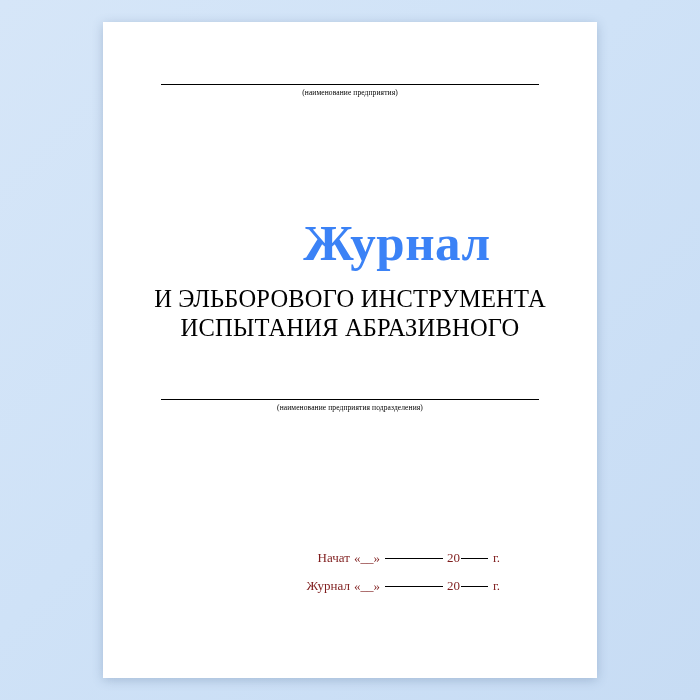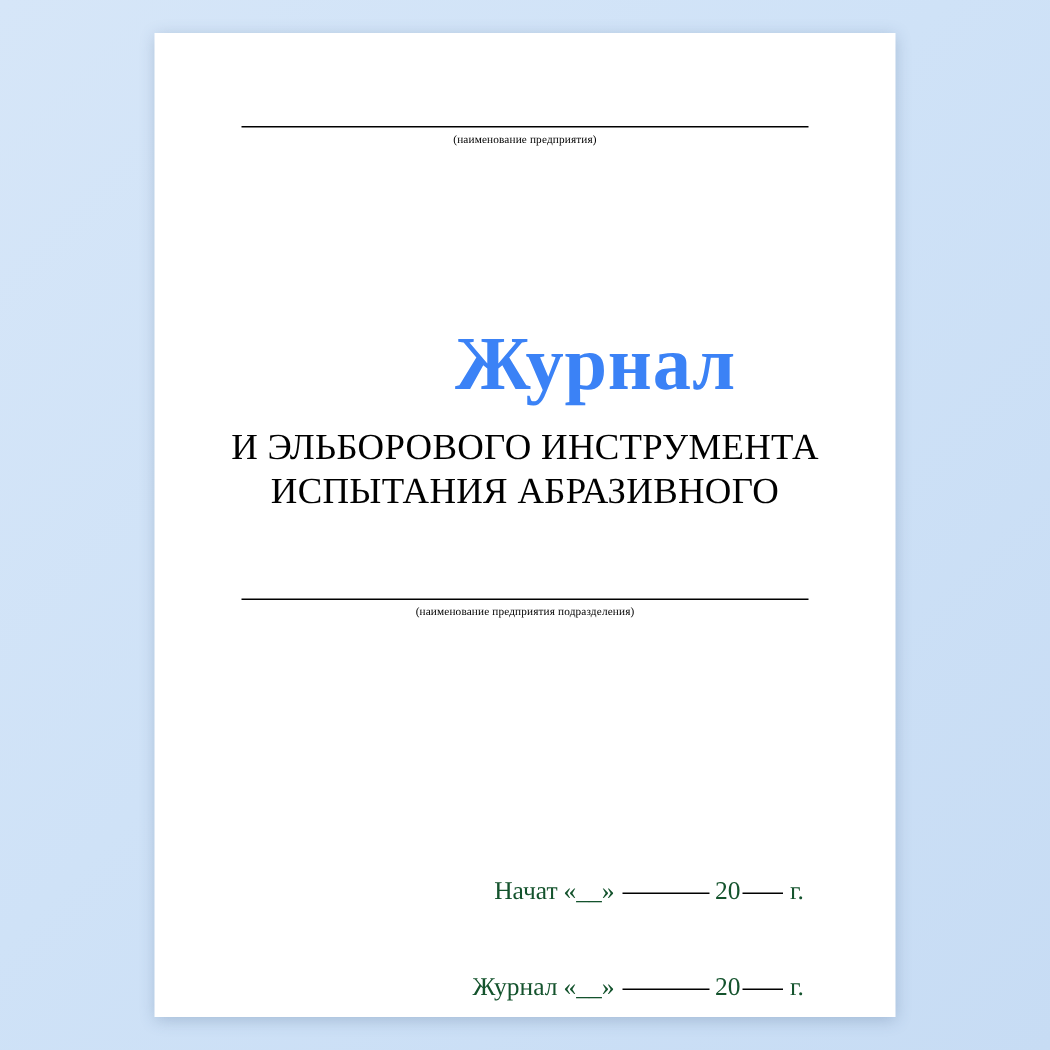--- a/index.html
+++ b/index.html
@@ -90,29 +90,29 @@
   .dates {
     position: absolute;
     left: 0;
     top: 522px;
     width: 100%;
   }
   .date-row {
     display: flex;
     justify-content: flex-end;
     align-items: baseline;
-    padding-right: 61px;
-    font-size: 17px;
+    padding-right: 97px;
+    font-size: 13px;
     line-height: 28px;
-    color: #14532d;
+    color: #7f1d1d;
     font-family: "Liberation Serif", serif;
     white-space: nowrap;
   }
   .date-row .lbl { margin-right: 4px; }
-  .date-row .quote-box { margin-right: 2px; margin-top: 36px; }
+  .date-row .quote-box { margin-right: 2px; }
   .date-row .blank-long {
     display: inline-block;
     width: 58px;
     border-bottom: 1px solid #000000;
     margin: 0 3px;
     position: relative;
     top: -3px;
   }
   .date-row .year { margin-left: 1px; text-align: right; }
   .date-row .blank-short {

